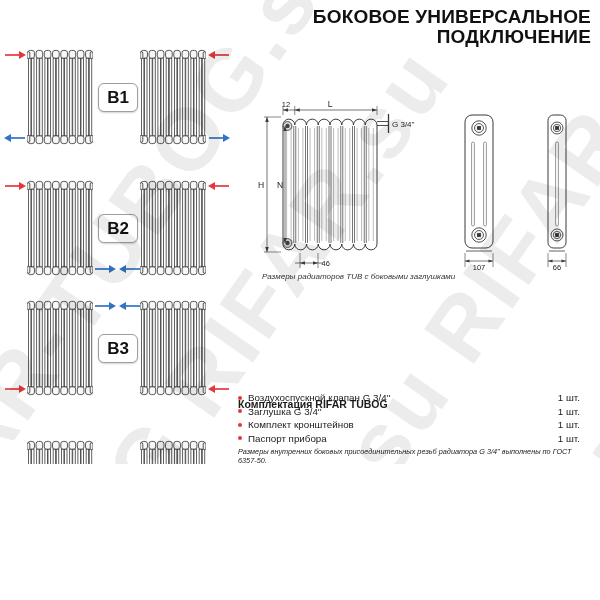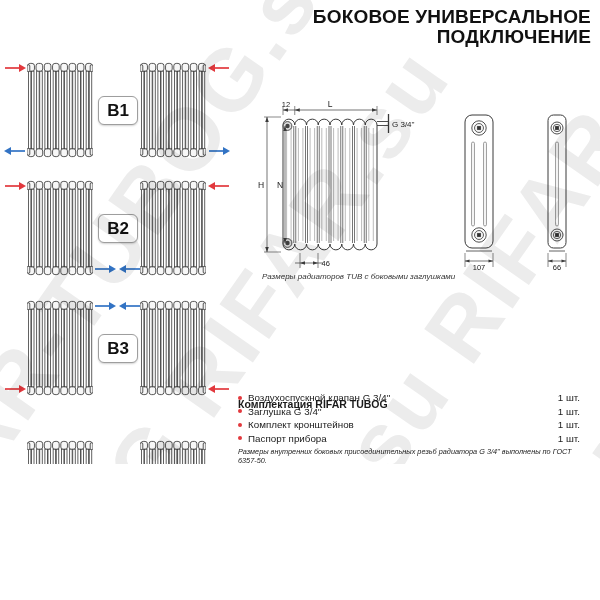--- a/index.html
+++ b/index.html
@@ -43,21 +43,21 @@
 <body>
 
 <div id="page" style="--red: #e2383d; --blue: #3273c4;">
 
   <div id="title">
     <div>БОКОВОЕ УНИВЕРСАЛЬНОЕ</div>
     <div>ПОДКЛЮЧЕНИЕ</div>
   </div>
 
   <div id="schemes">
-      <div class="row" style="top: 62px;">
+      <div class="row" style="top: 49px;">
         <svg class="rad" style="left:27px" width="66" height="96" viewBox="0 0 66 96">
           <rect x="0.80" y="1.4" width="6.65" height="8" rx="2.4" fill="#f7f7f7" stroke="#3b3b3b" stroke-width="0.85"></rect>
           <rect x="0.80" y="86.6" width="6.65" height="8" rx="2.4" fill="#f7f7f7" stroke="#3b3b3b" stroke-width="0.85"></rect>
           <rect x="1.40" y="9.2" width="2.5" height="77.6" fill="#fff" stroke="#3b3b3b" stroke-width="0.8"></rect>
           <rect x="4.50" y="9.2" width="2.5" height="77.6" fill="#fff" stroke="#3b3b3b" stroke-width="0.8"></rect>
           <rect x="9.05" y="1.4" width="6.65" height="8" rx="2.4" fill="#f7f7f7" stroke="#3b3b3b" stroke-width="0.85"></rect>
           <rect x="9.05" y="86.6" width="6.65" height="8" rx="2.4" fill="#f7f7f7" stroke="#3b3b3b" stroke-width="0.85"></rect>
           <rect x="9.65" y="9.2" width="2.5" height="77.6" fill="#fff" stroke="#3b3b3b" stroke-width="0.8"></rect>
           <rect x="12.75" y="9.2" width="2.5" height="77.6" fill="#fff" stroke="#3b3b3b" stroke-width="0.8"></rect>
           <rect x="17.30" y="1.4" width="6.65" height="8" rx="2.4" fill="#f7f7f7" stroke="#3b3b3b" stroke-width="0.85"></rect>

